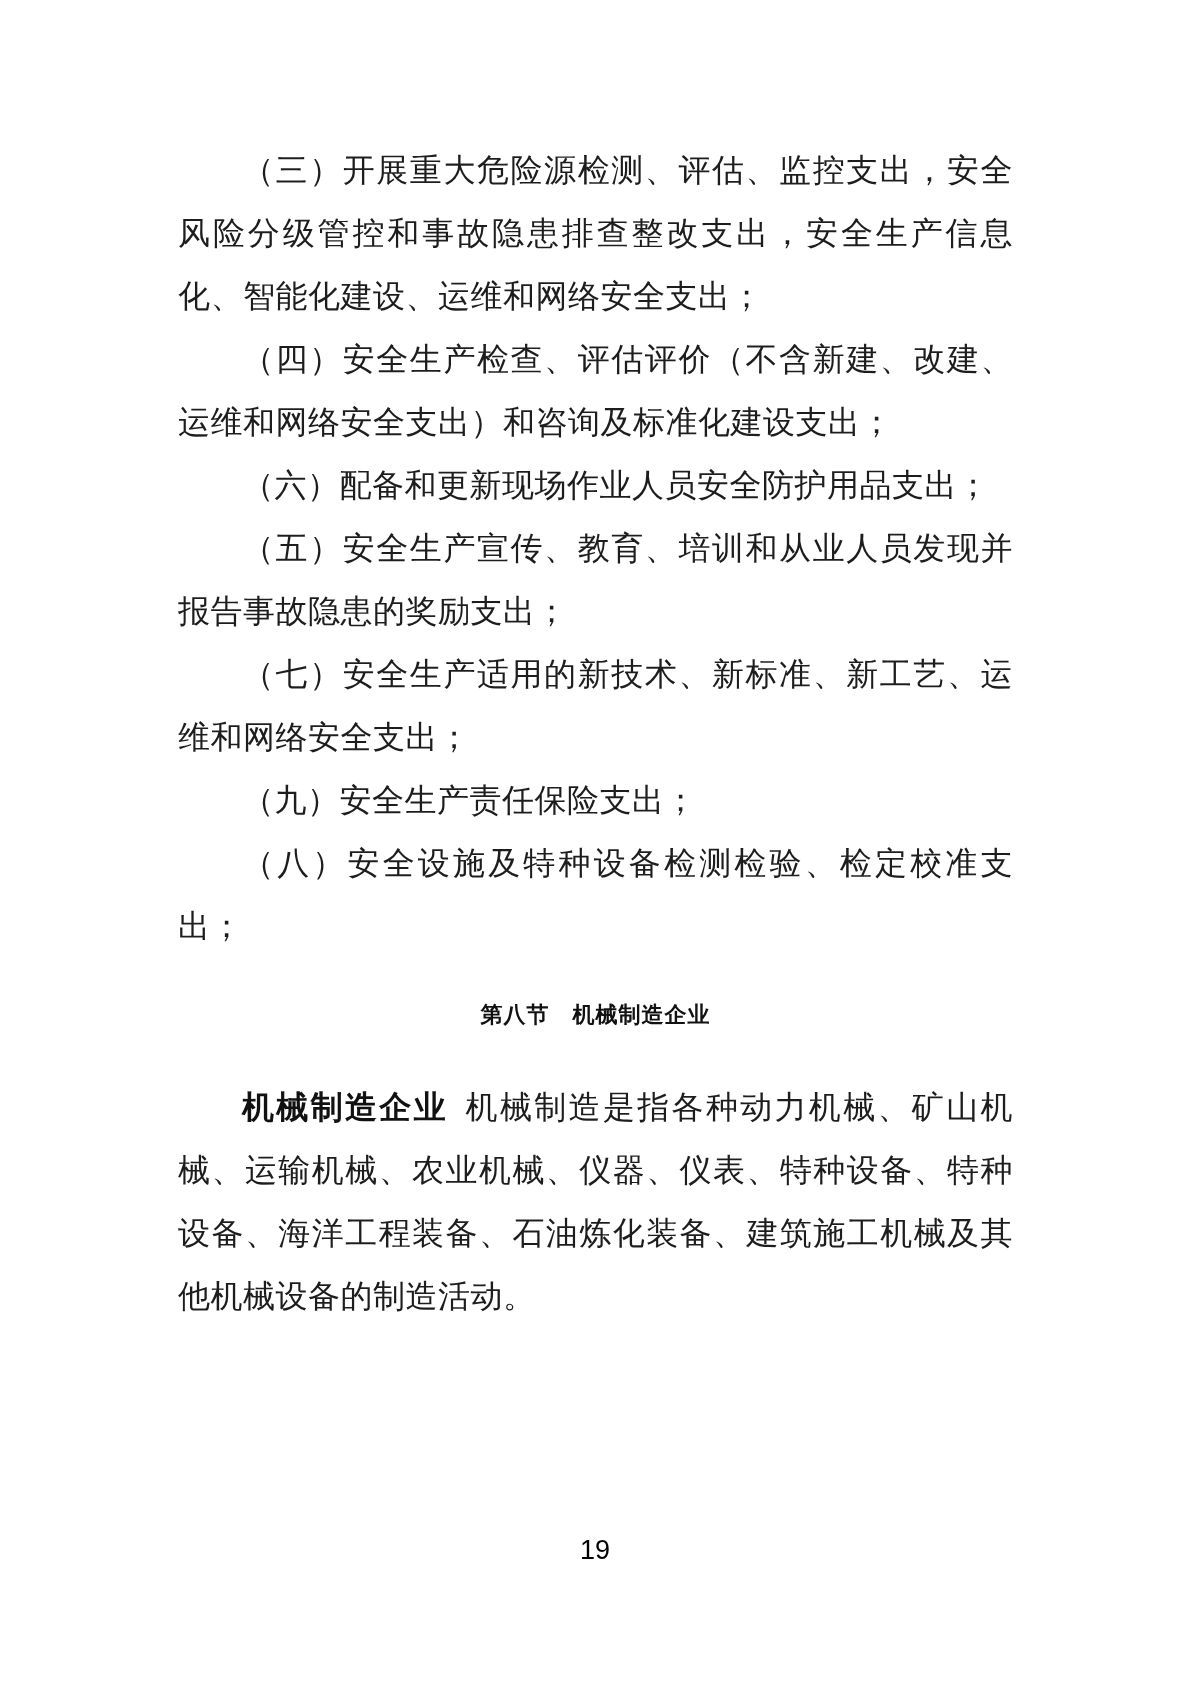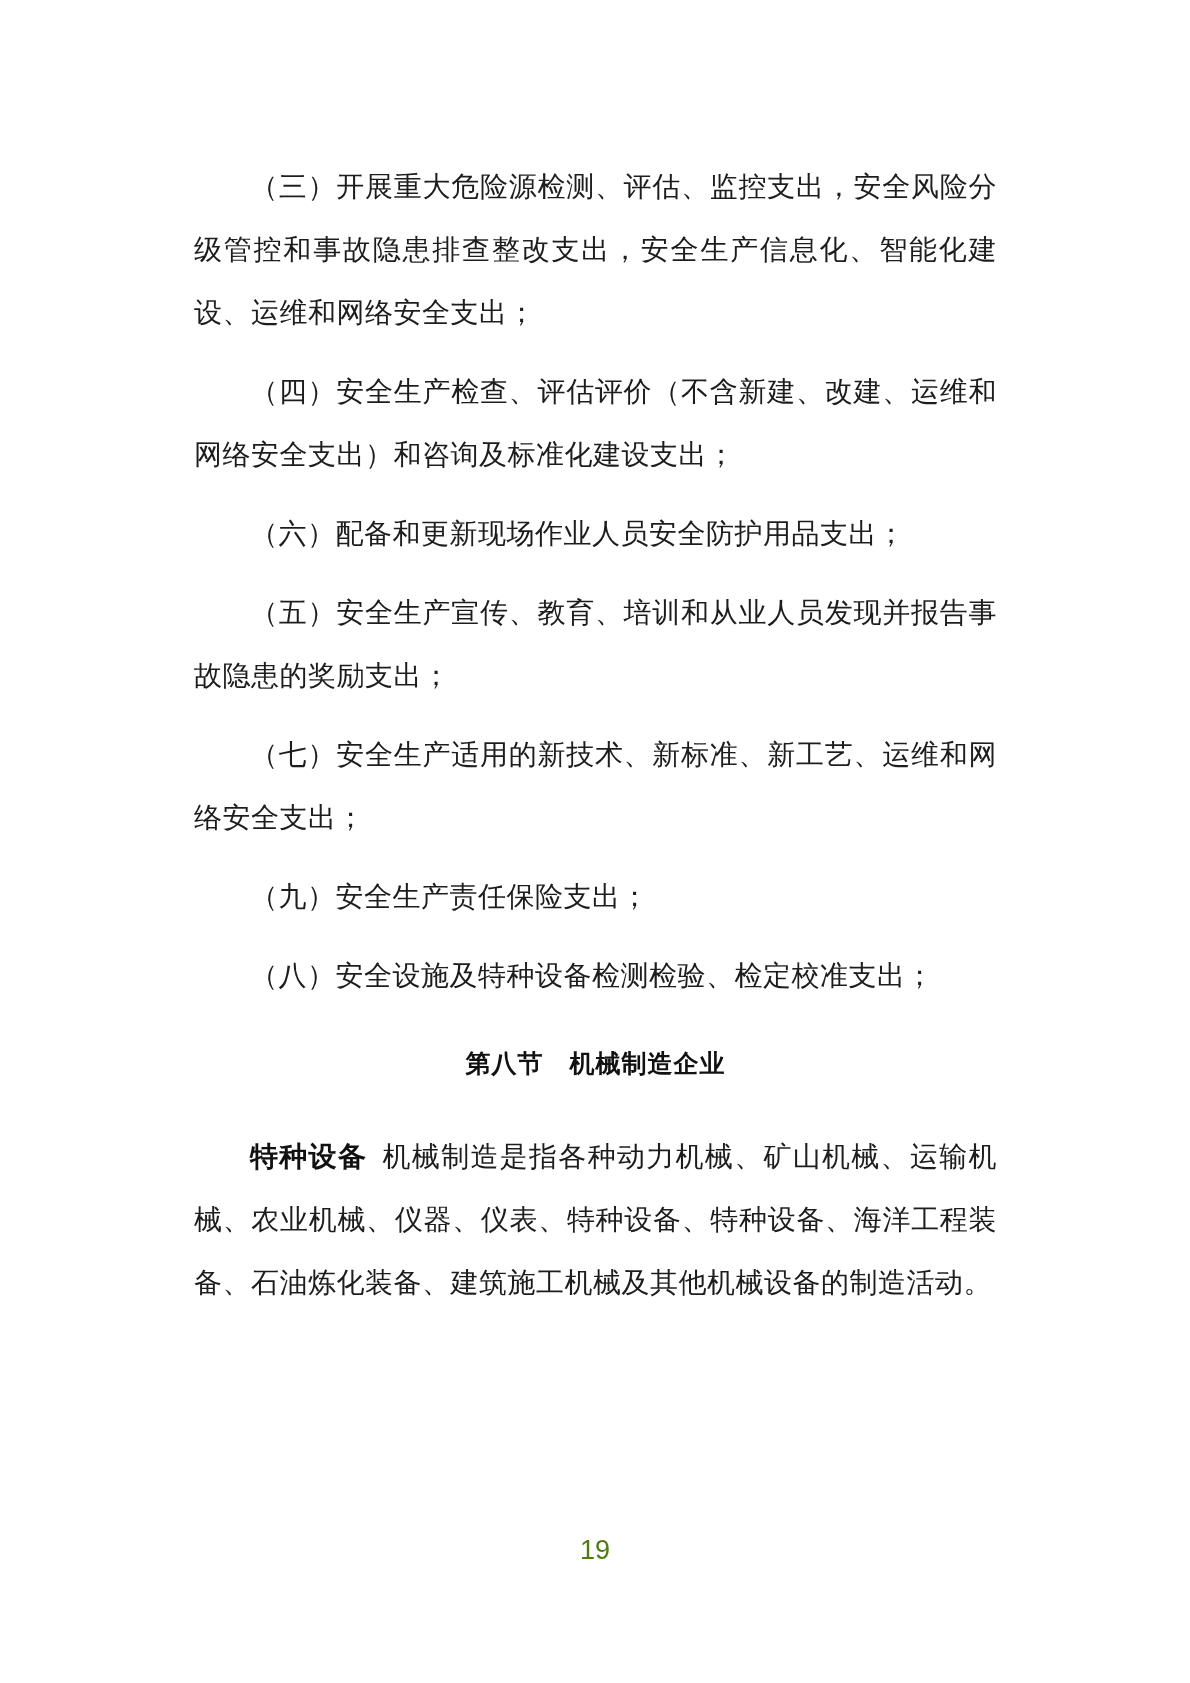--- a/index.html
+++ b/index.html
@@ -16,32 +16,32 @@
     font-family: "Liberation Serif", "DejaVu Serif", serif;
     overflow: hidden;
   }
   .content {
     position: absolute;
     left: 178px;
     top: 139px;
     width: 835px;
   }
   p.body {
-    margin: 16px;
-    font-size: 28px;
+    margin: 0;
+    font-size: 32px;
     line-height: 63px;
     text-align: justify;
     text-justify: inter-character;
     text-indent: 2em;
     font-weight: 400;
     letter-spacing: 0.5px;
   }
   h2.section-heading {
     margin: 25px 0 30px 0;
-    font-size: 25px;
+    font-size: 22px;
     line-height: 63px;
     text-align: center;
     text-indent: 0;
     font-family: "Liberation Sans", "DejaVu Sans", sans-serif;
     font-weight: 700;
     color: #111111;
     letter-spacing: 1px;
   }
   .article-num {
     font-family: "Liberation Sans", "DejaVu Sans", sans-serif;
@@ -51,38 +51,38 @@
   }
   .page-number {
     position: absolute;
     top: 1534px;
     left: 0;
     width: 100%;
     text-align: center;
     font-size: 27px;
     line-height: 32px;
     font-family: "Liberation Sans", "DejaVu Sans", sans-serif;
-    color: #4d7c0f;
+    color: #000000;
   }
 </style>
 </head>
 <body>
 
 <div class="page">
   <div class="content">
 
     <p class="body">（三）开展重大危险源检测、评估、监控支出，安全风险分级管控和事故隐患排查整改支出，安全生产信息化、智能化建设、运维和网络安全支出；</p>
     <p class="body">（四）安全生产检查、评估评价（不含新建、改建、运维和网络安全支出）和咨询及标准化建设支出；</p>
     <p class="body">（六）配备和更新现场作业人员安全防护用品支出；</p>
     <p class="body">（五）安全生产宣传、教育、培训和从业人员发现并报告事故隐患的奖励支出；</p>
     <p class="body">（七）安全生产适用的新技术、新标准、新工艺、运维和网络安全支出；</p>
     <p class="body">（九）安全生产责任保险支出；</p>
     <p class="body">（八）安全设施及特种设备检测检验、检定校准支出；</p>
 
     <h2 class="section-heading">第八节　机械制造企业</h2>
 
-    <p class="body"><span class="article-num">特种设备</span><span>机械制造是指各种动力机械、矿山机械、运输机械、农业机械、仪器、仪表、特种设备、特种设备、海洋工程装备、石油炼化装备、建筑施工机械及其他机械设备的制造活动。</span></p>
+    <p class="body"><span class="article-num">机械制造企业</span><span>机械制造是指各种动力机械、矿山机械、运输机械、农业机械、仪器、仪表、特种设备、特种设备、海洋工程装备、石油炼化装备、建筑施工机械及其他机械设备的制造活动。</span></p>
 
 
   </div>
 
   <div class="page-number">19</div>
 </div>
 
 </body></html>

